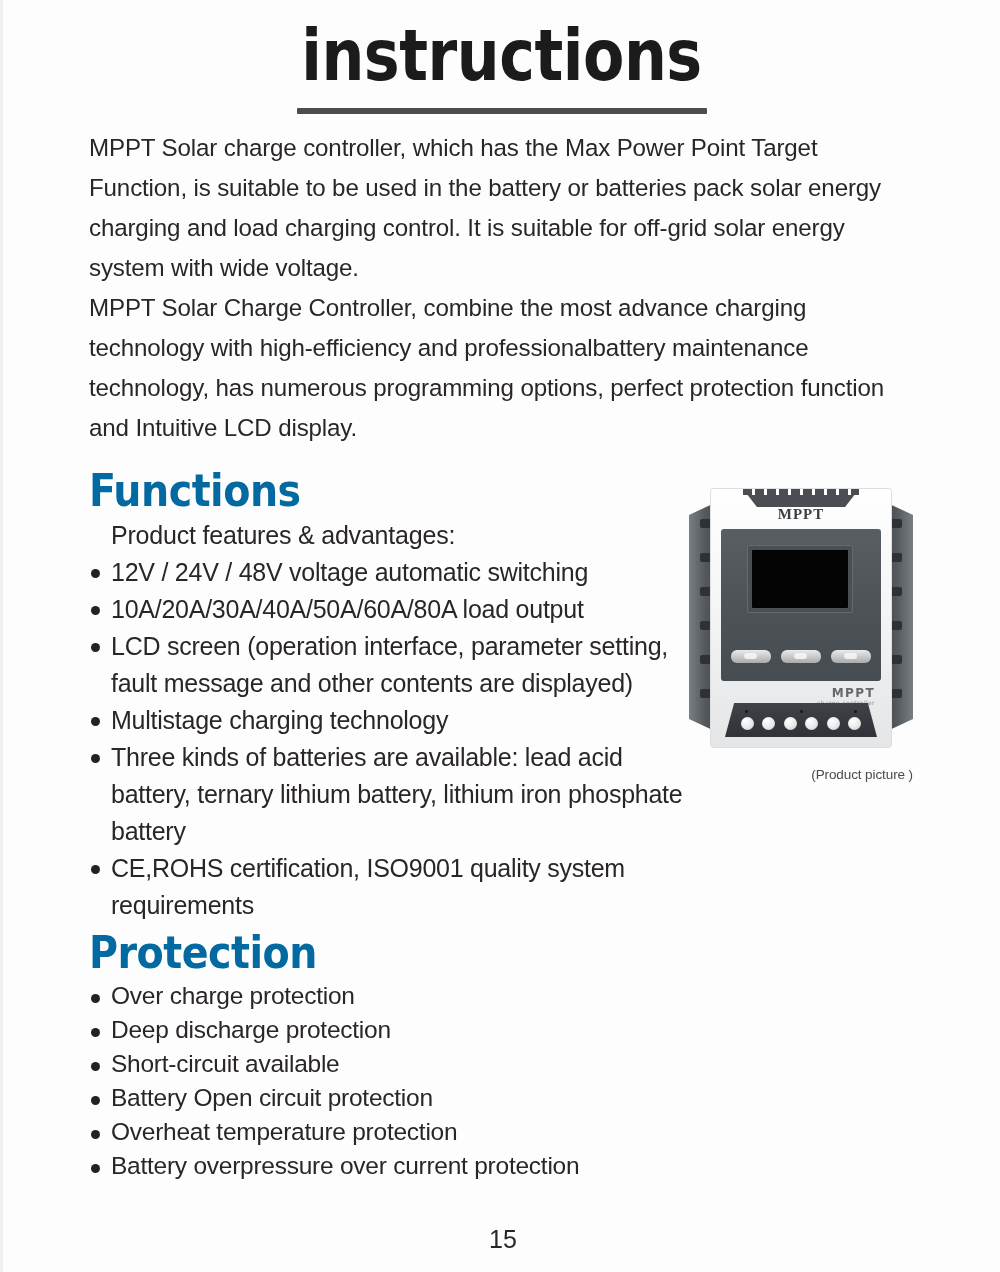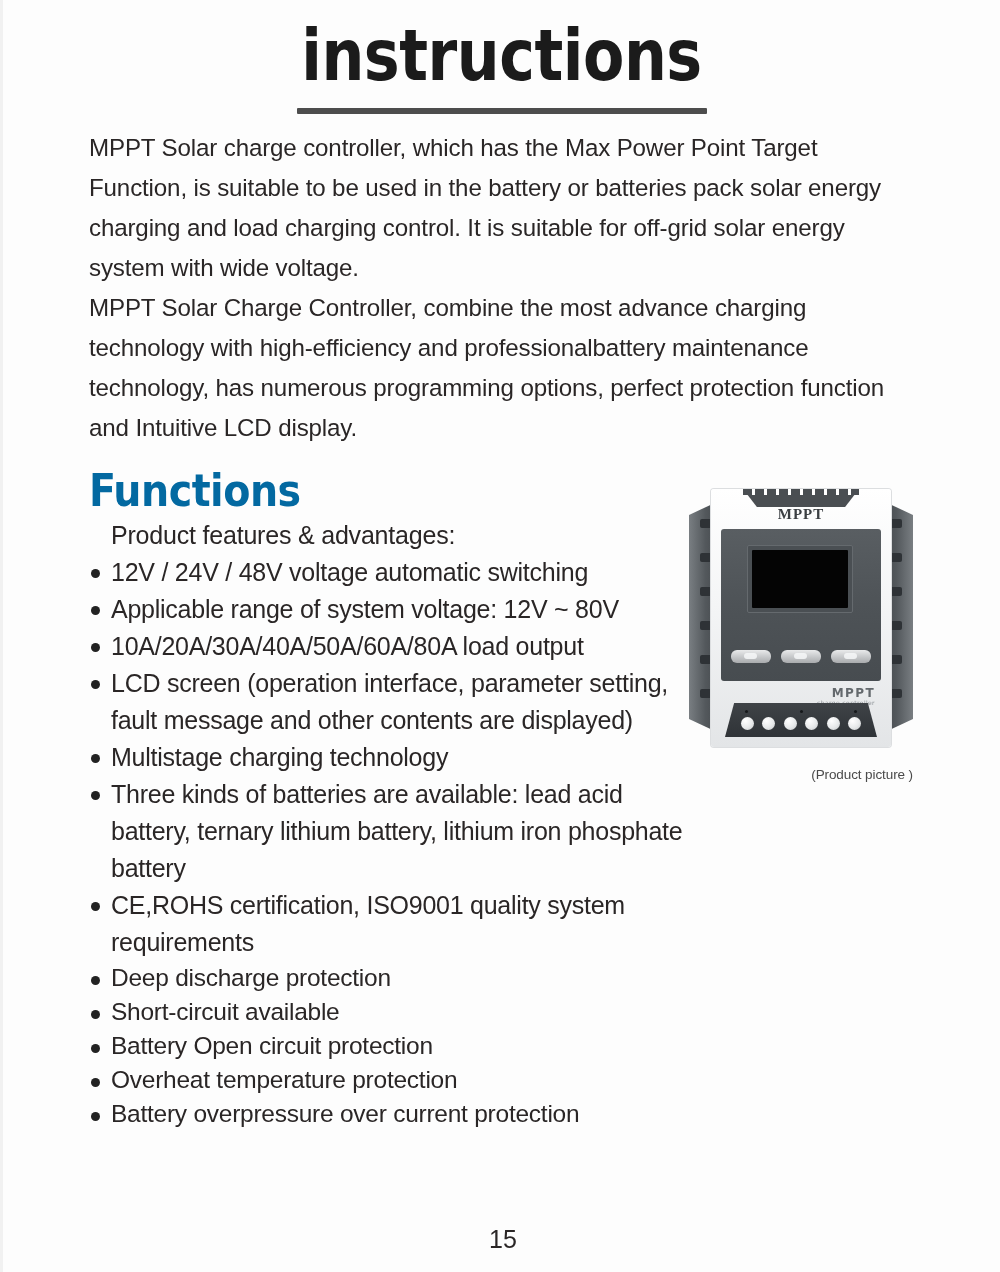--- a/index.html
+++ b/index.html
@@ -339,29 +339,30 @@
   <div class="intro">
     <p class="para">MPPT Solar charge controller, which has the Max Power Point Target Function, is suitable to be used in the battery or batteries pack solar energy charging and load charging control. It is suitable for off-grid solar energy system with wide voltage.</p>
     <p class="para">MPPT Solar Charge Controller, combine the most advance charging technology with high-efficiency and professionalbattery maintenance technology, has numerous programming options, perfect protection function and Intuitive LCD display.</p>
   </div>
 
   <h2 class="section-head" id="functions-head">Functions</h2>
   <p class="subnote">Product features &amp; advantages:</p>
 
   <ul class="bullets" id="functions-list">
     <li class="narrow">12V / 24V / 48V voltage automatic switching</li>
-    <li class="narrow">Applicable range of system voltage: 12V ~ 80V</li>
     <li class="narrow">10A/20A/30A/40A/50A/60A/80A load output</li>
     <li class="narrow">LCD screen (operation interface, parameter setting, fault message and other contents are displayed)</li>
     <li class="wide">Multistage charging technology</li>
     <li class="wide">Three kinds of batteries are available: lead acid battery, ternary lithium battery, lithium iron phosphate battery</li>
     <li class="wide">CE,ROHS certification, ISO9001 quality system requirements</li>
   </ul>
 
+  <h2 class="section-head" id="protection-head">Protection</h2>
   <ul class="bullets" id="protection-list">
+    <li>Over charge protection</li>
     <li>Deep discharge protection</li>
     <li>Short-circuit available</li>
     <li>Battery Open circuit protection</li>
     <li>Overheat temperature protection</li>
     <li>Battery overpressure over current protection</li>
   </ul>
 
   <figure class="product-fig">
     <div class="device">
 

